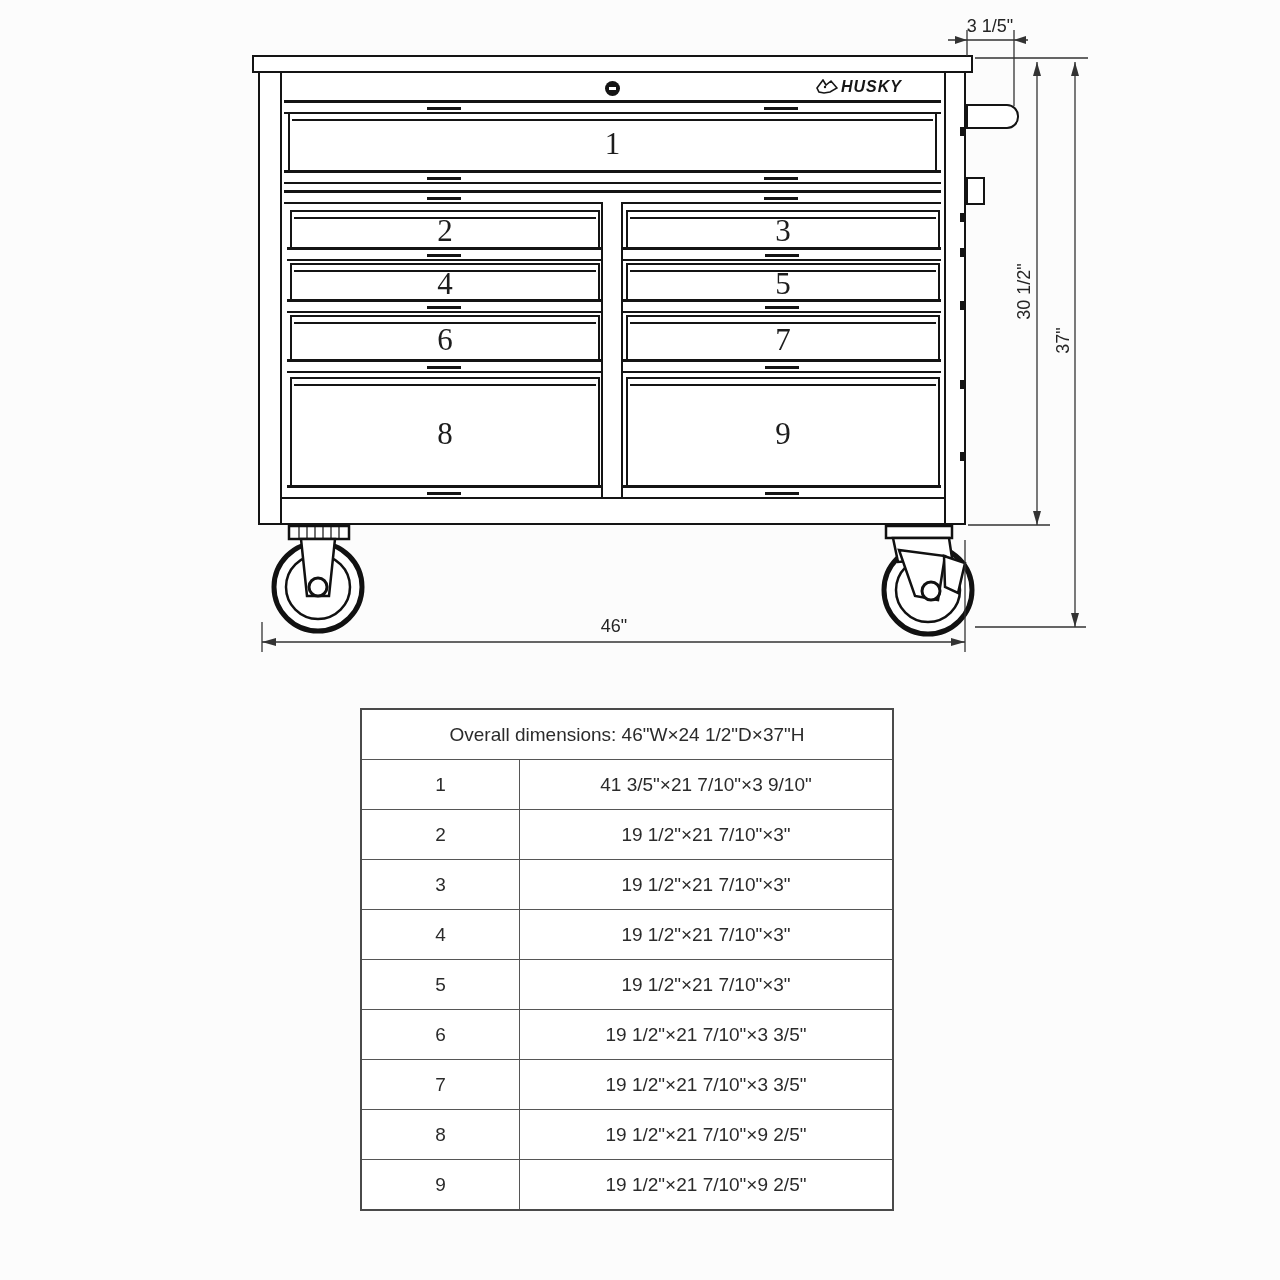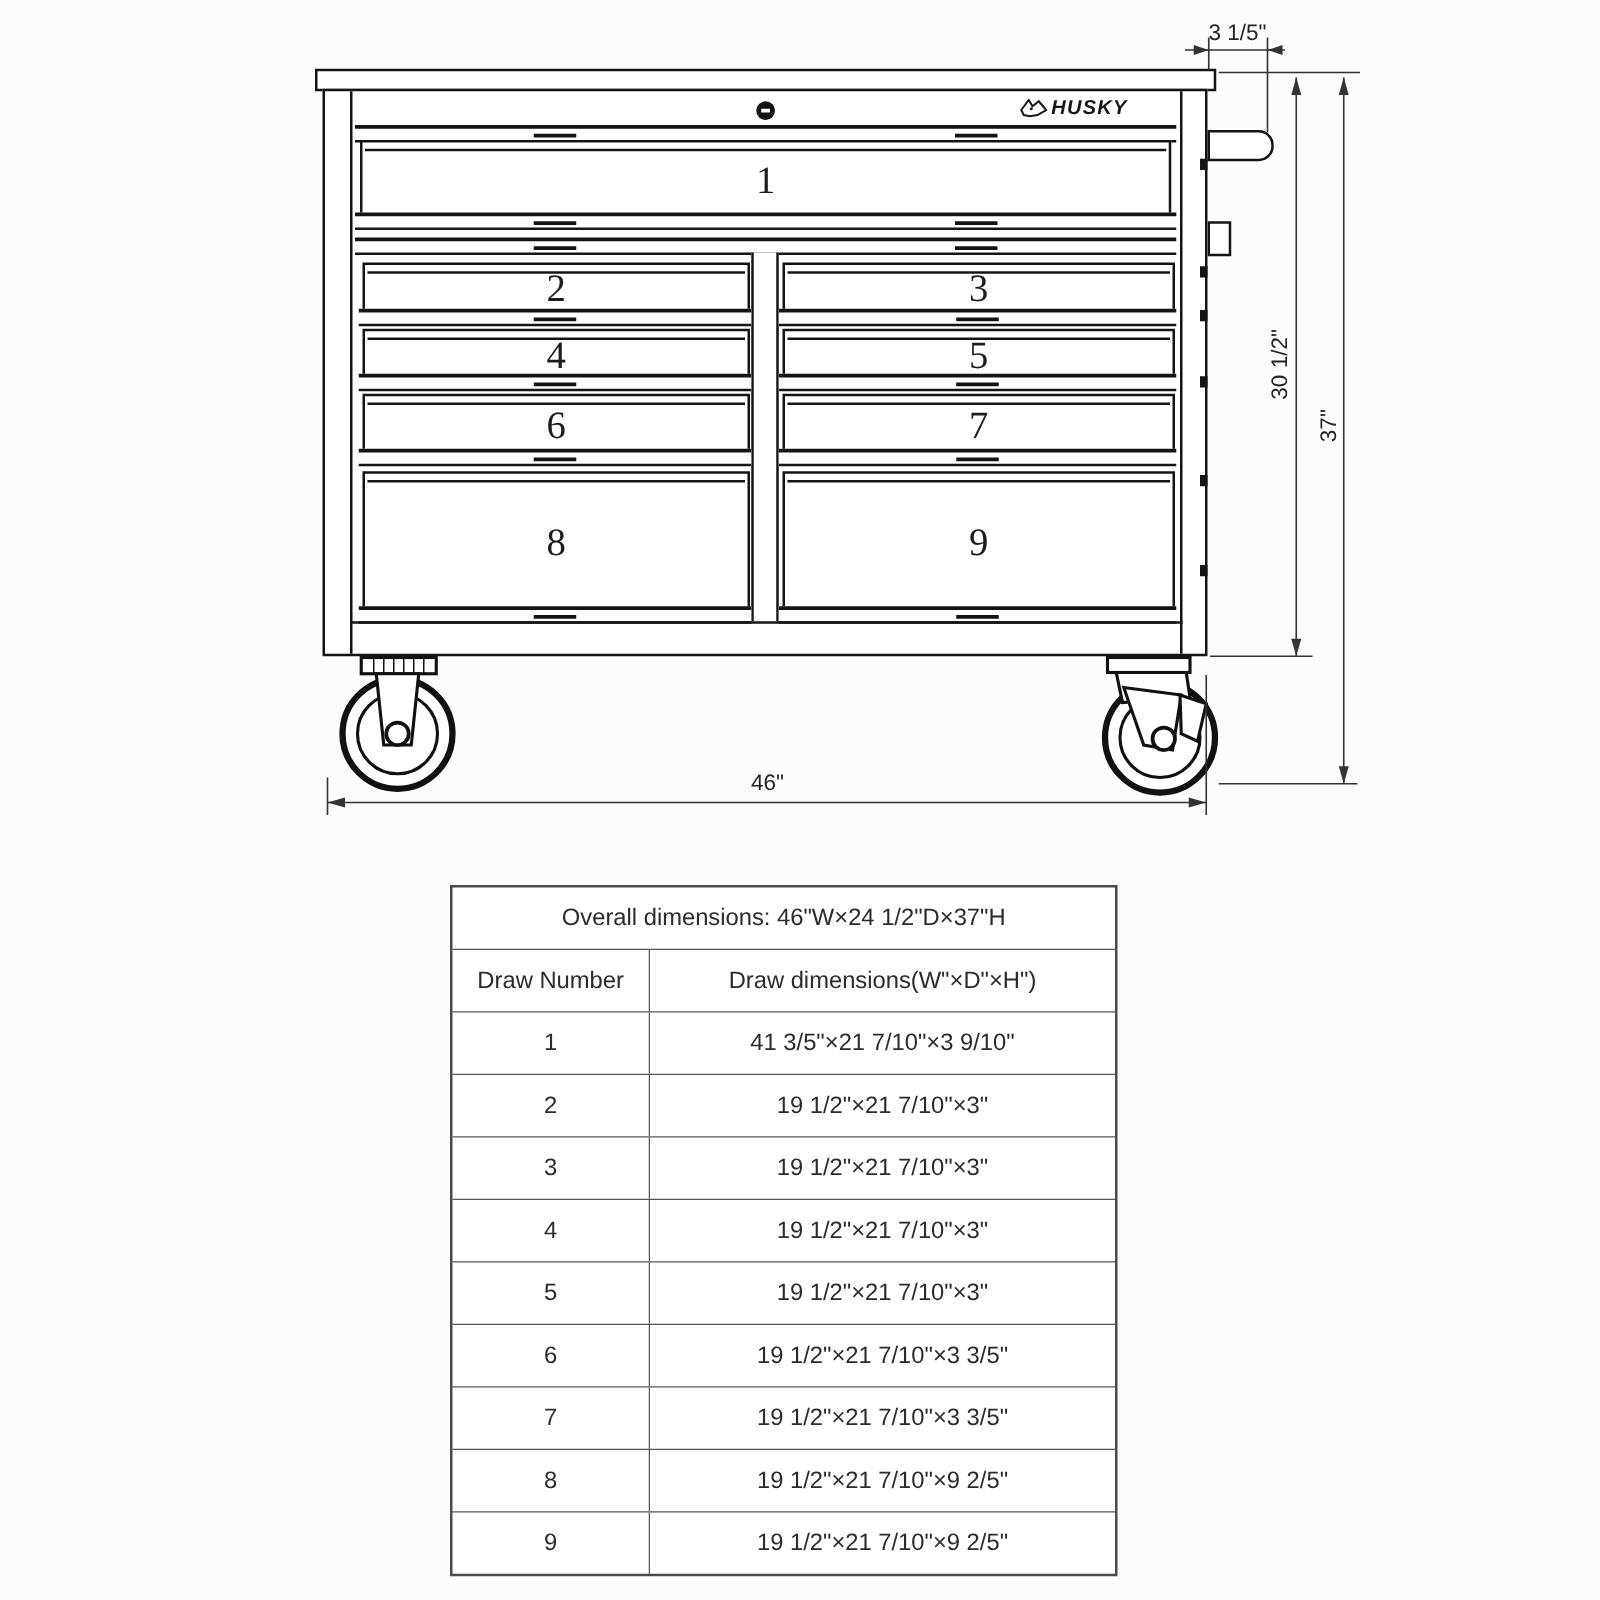--- a/index.html
+++ b/index.html
@@ -186,24 +186,20 @@
   <div class="abs dim center" style="left:950px;top:16px;width:80px;">3 1/5"</div>
   <div class="abs dim rot center" style="left:982px;top:281px;width:84px;">30 1/2"</div>
   <div class="abs dim rot center" style="left:1041px;top:330px;width:44px;">37"</div>
   <div class="abs dim center" style="left:578px;top:616px;width:72px;">46"</div>
 
   <div class="abs spec">
     <div class="trow">
       <div class="tc ttl">Overall dimensions: 46"W×24 1/2"D×37"H</div>
     </div>
     <div class="trow">
-      <div class="tc tc1">Draw Number</div>
-      <div class="tc tc2">Draw dimensions(W"×D"×H")</div>
-    </div>
-    <div class="trow">
       <div class="tc tc1">1</div>
       <div class="tc tc2">41 3/5"×21 7/10"×3 9/10"</div>
     </div>
     <div class="trow">
       <div class="tc tc1">2</div>
       <div class="tc tc2">19 1/2"×21 7/10"×3"</div>
     </div>
     <div class="trow">
       <div class="tc tc1">3</div>
       <div class="tc tc2">19 1/2"×21 7/10"×3"</div>

